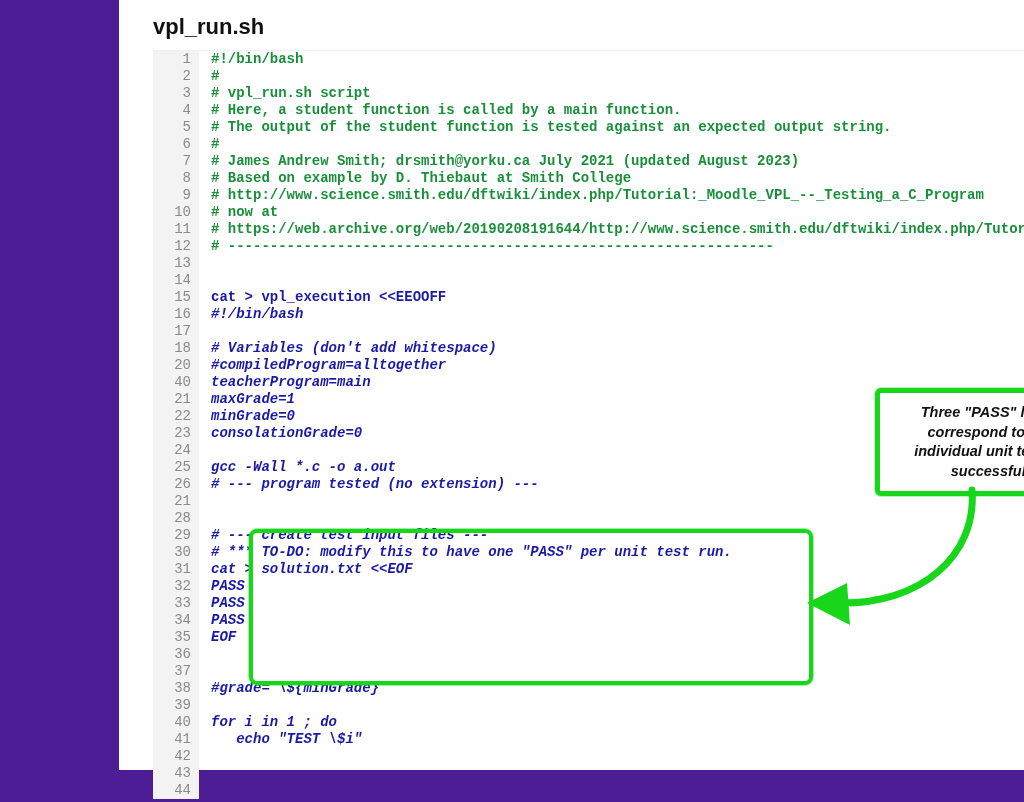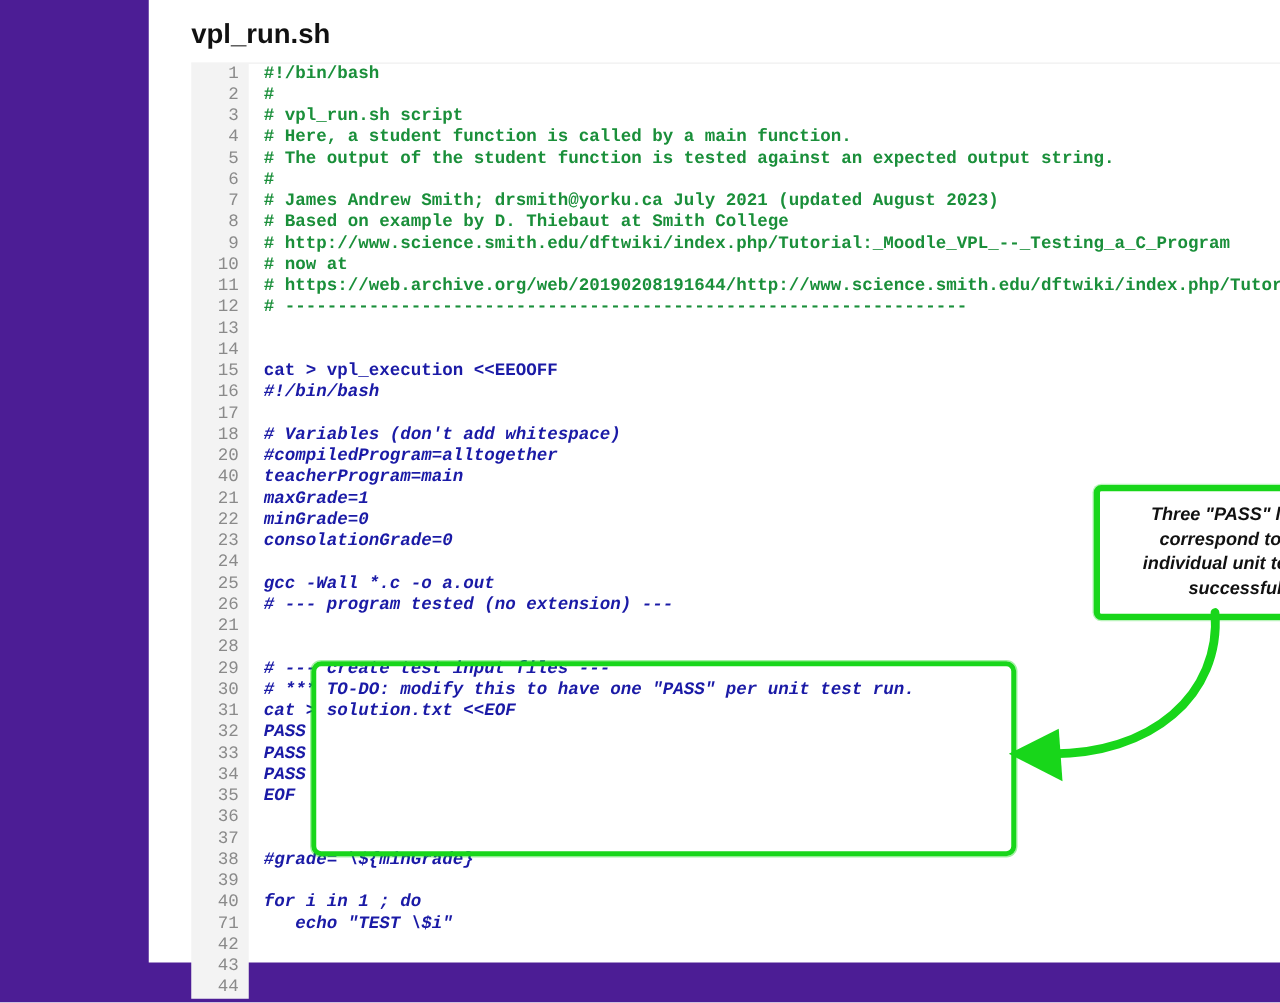--- a/index.html
+++ b/index.html
@@ -160,21 +160,21 @@
           <div class="ln">31</div>
           <div class="ln">32</div>
           <div class="ln">33</div>
           <div class="ln">34</div>
           <div class="ln">35</div>
           <div class="ln">36</div>
           <div class="ln">37</div>
           <div class="ln">38</div>
           <div class="ln">39</div>
           <div class="ln">40</div>
-          <div class="ln">71</div>
+          <div class="ln">41</div>
           <div class="ln">42</div>
           <div class="ln">43</div>
           <div class="ln">44</div>
         </div>
       <div class="code" id="code">
           <div class="line c-comment">#!/bin/bash</div>
           <div class="line c-comment">#</div>
           <div class="line c-comment"># vpl_run.sh script</div>
           <div class="line c-comment"># Here, a student function is called by a main function.</div>
           <div class="line c-comment"># The output of the student function is tested against an expected output string.</div>

